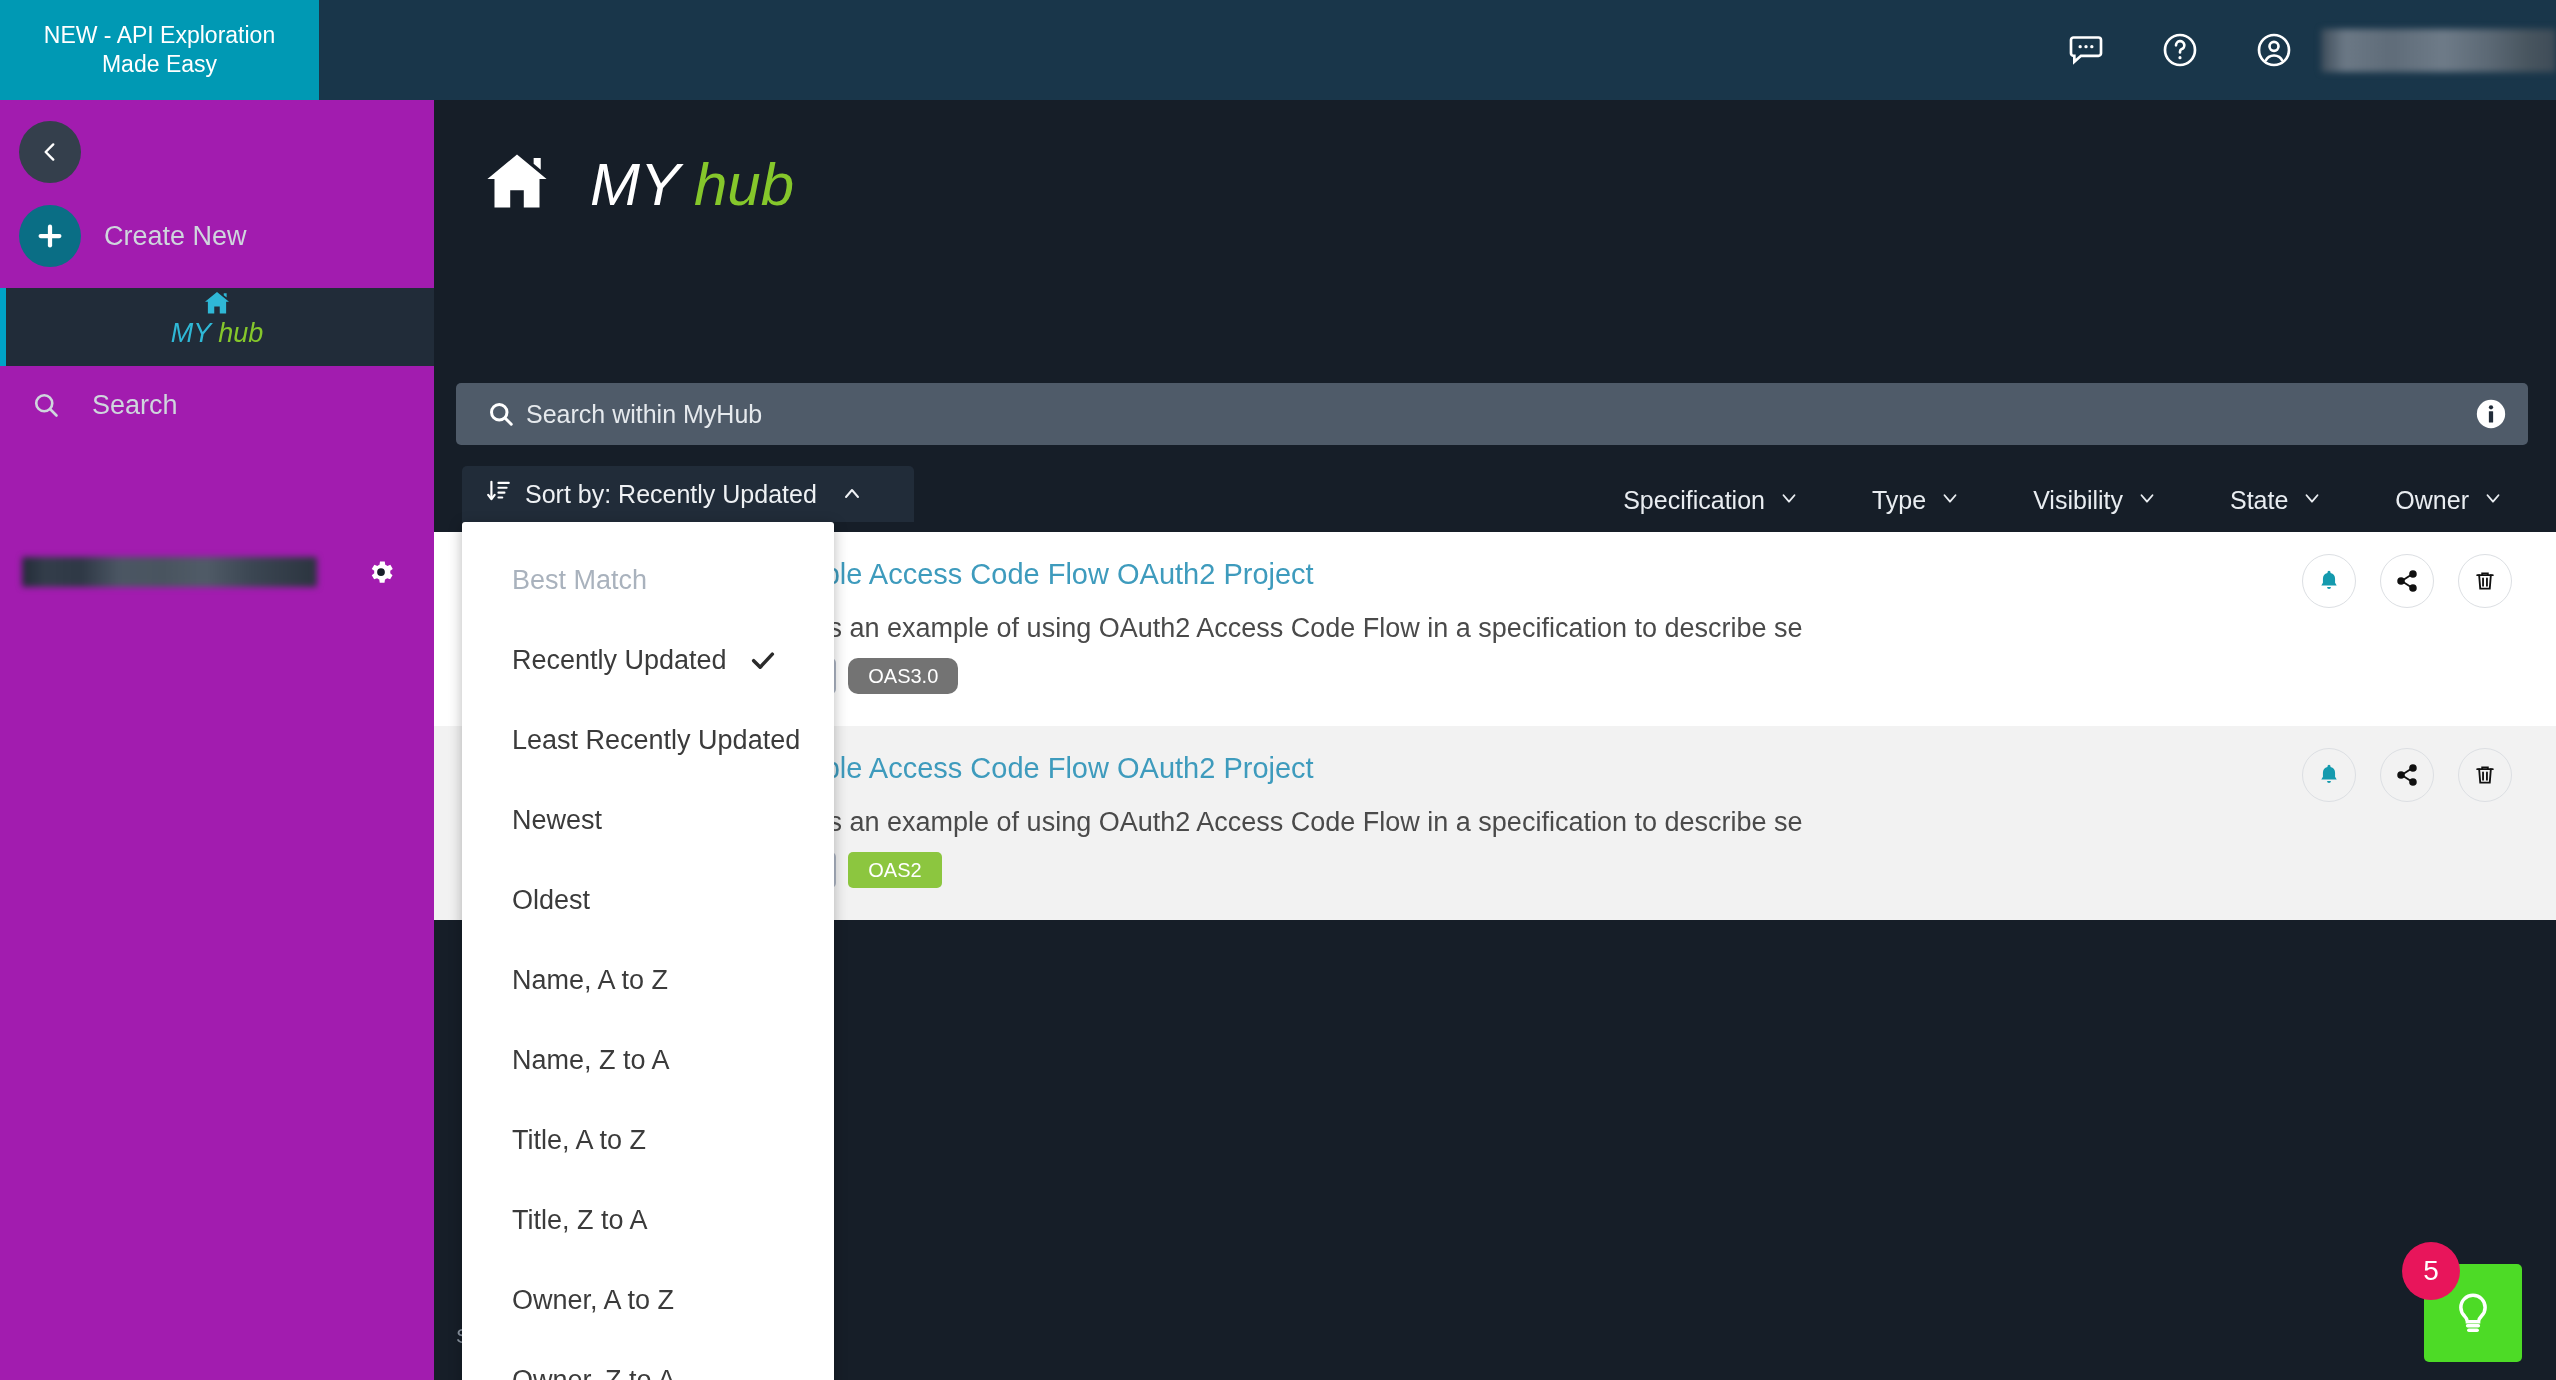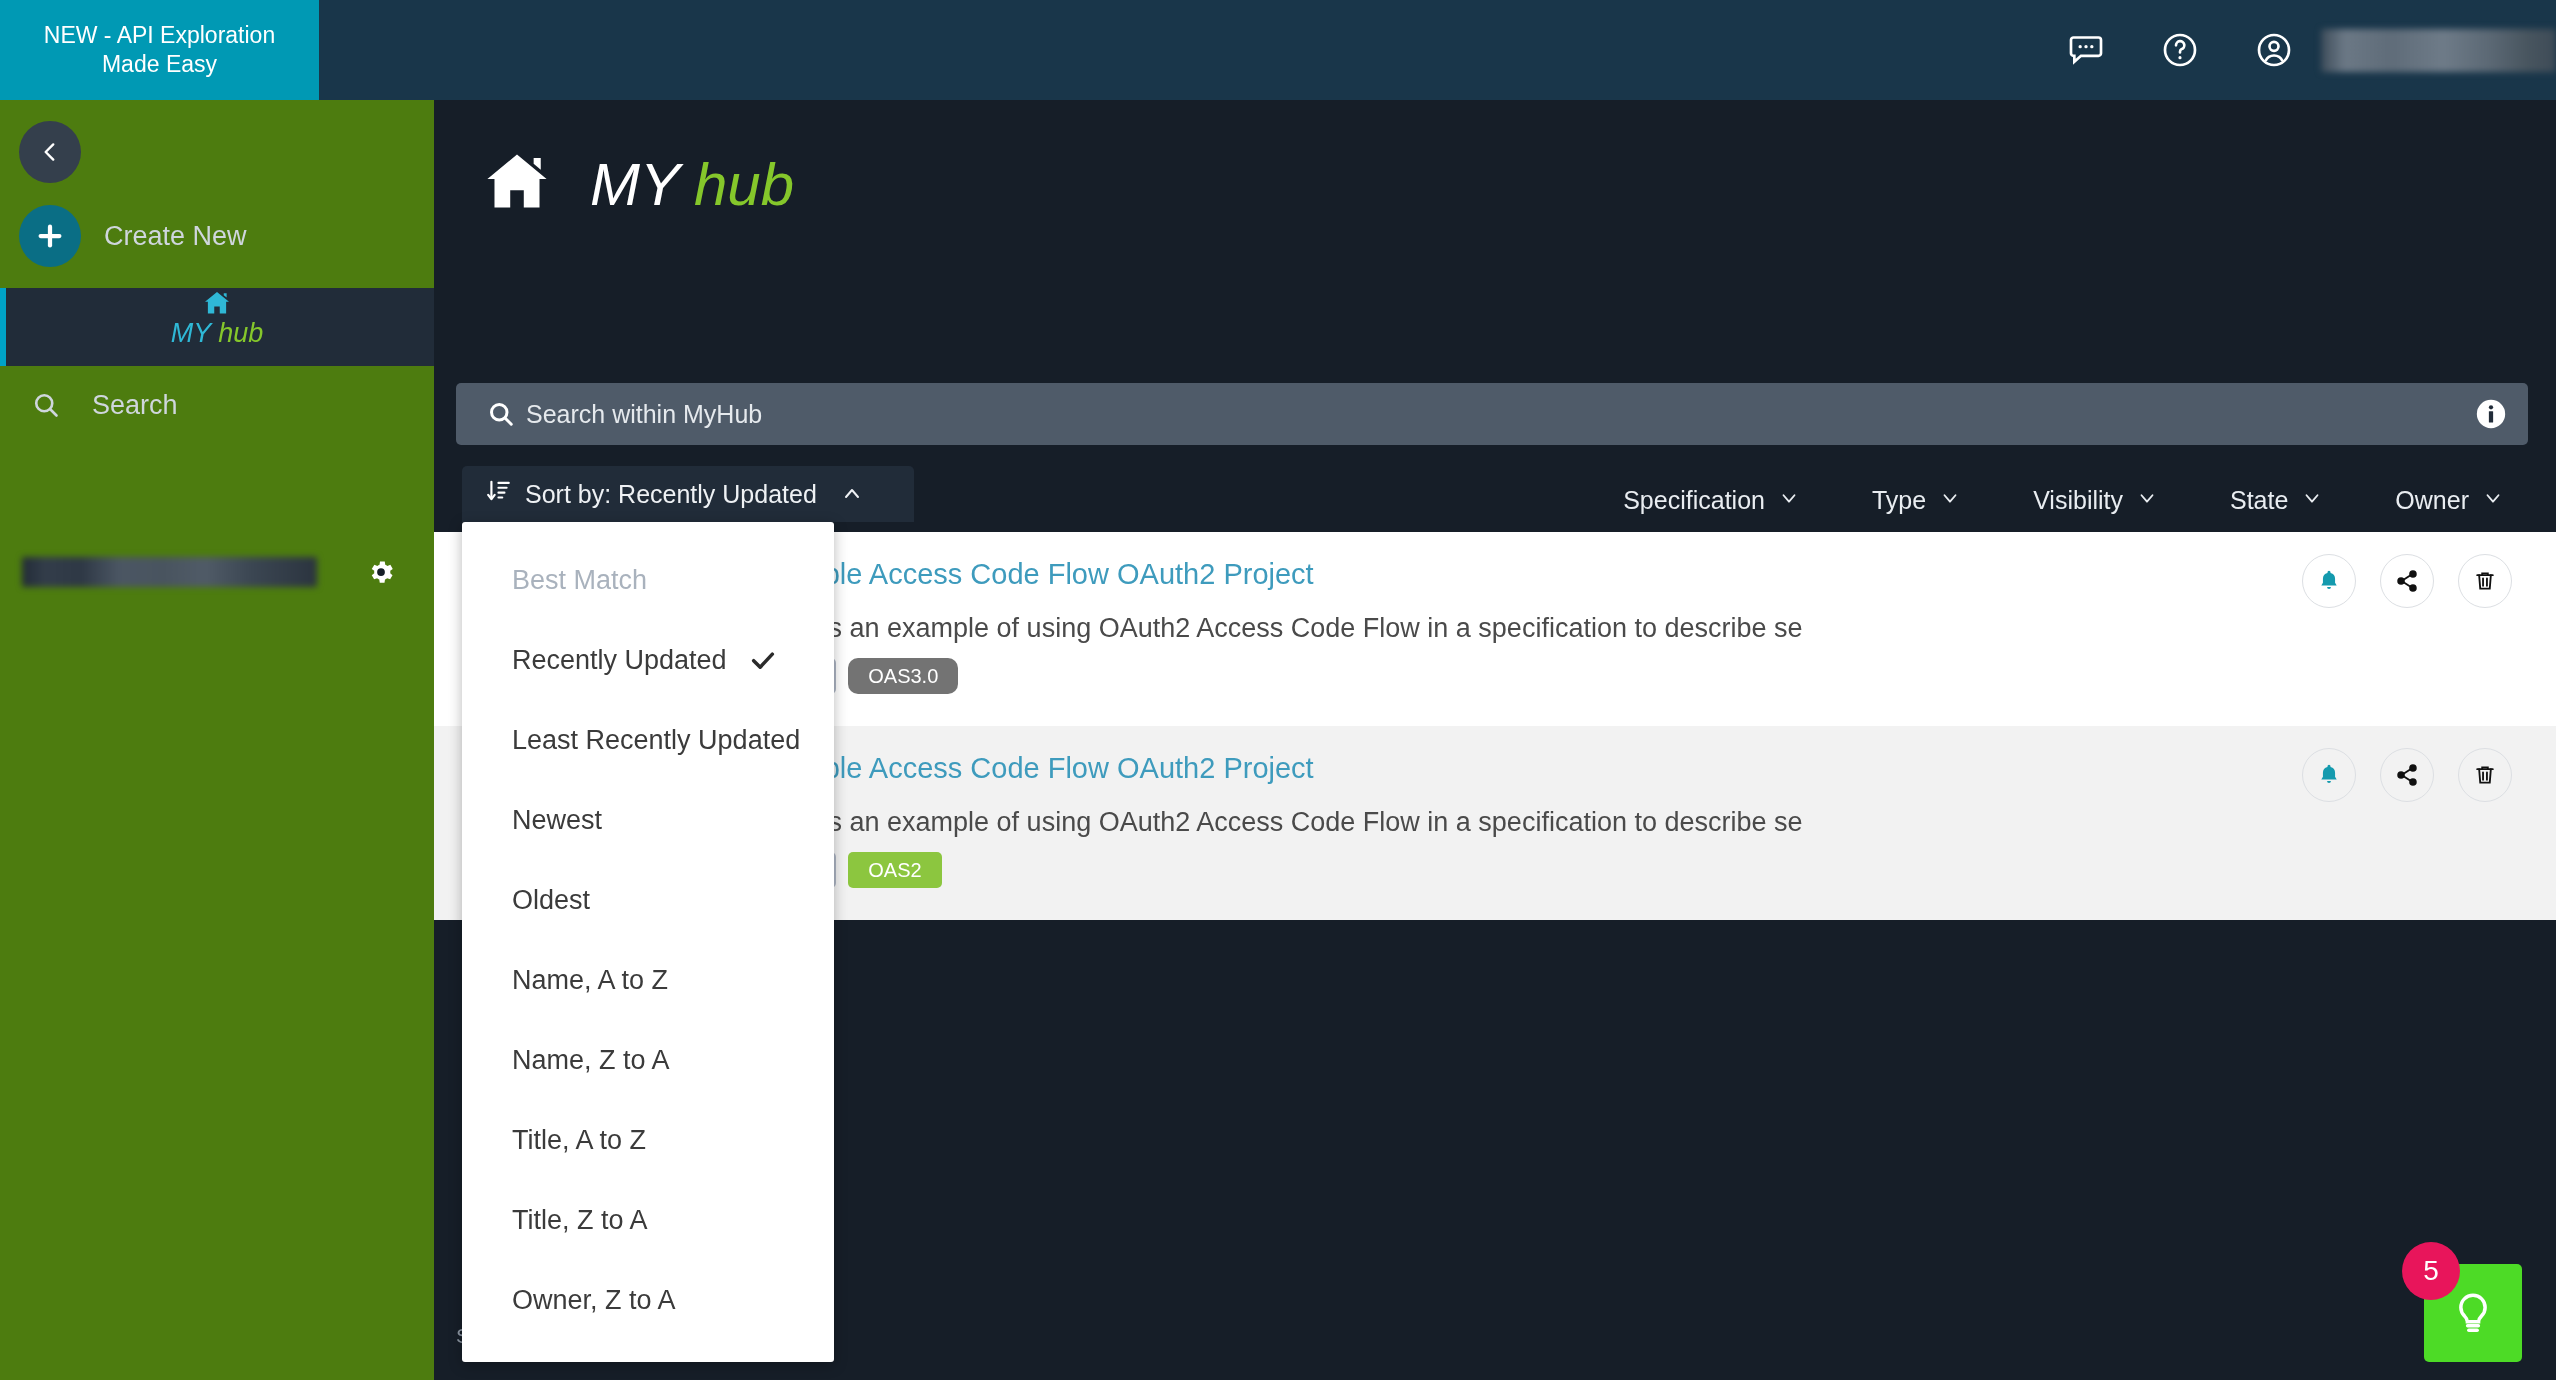--- a/index.html
+++ b/index.html
@@ -66,21 +66,21 @@
     margin-right: 0px;
     background: linear-gradient(90deg,#3d4c5a 0%, #6b7885 10%, #5f6c79 30%, #6e7b88 52%, #5b6874 72%, #48555f 88%, #3e4b57 100%);
     filter: blur(3px);
     border-radius: 2px;
   }
 
   
   .sidebar {
     position: absolute; top: 100px; left: 0;
     width: 434px; height: 1280px;
-    background: #4d7c0f;
+    background: #a21caf;
   }
   .collapse-btn {
     position: absolute; top: 21px; left: 19px;
     width: 62px; height: 62px; border-radius: 50%;
     background: #343f4c;
     display: flex; align-items: center; justify-content: center;
     cursor: pointer;
   }
   .create-row {
     position: absolute; top: 105px; left: 19px;
@@ -558,20 +558,23 @@
   <div class="sort-menu-item">
     <span>Name, Z to A</span>
   </div>
   <div class="sort-menu-item">
     <span>Title, A to Z</span>
   </div>
   <div class="sort-menu-item">
     <span>Title, Z to A</span>
   </div>
   <div class="sort-menu-item">
+    <span>Owner, A to Z</span>
+  </div>
+  <div class="sort-menu-item">
     <span>Owner, Z to A</span>
   </div>
 </div>
 
 <div class="feedback">
   <div class="feedback-badge">5</div>
   <span>
     <svg width="56" height="56" viewBox="0 0 24 24" fill="none" stroke="#ffffff" stroke-width="1.5" stroke-linecap="round">
       <path d="M8.4 14.2a5.2 5.2 0 1 1 7.2 0c-.9.9-1.2 1.6-1.2 2.4H9.6c0-.8-.3-1.5-1.2-2.4z"></path>
       <line x1="9.7" y1="18.3" x2="14.3" y2="18.3"></line>

